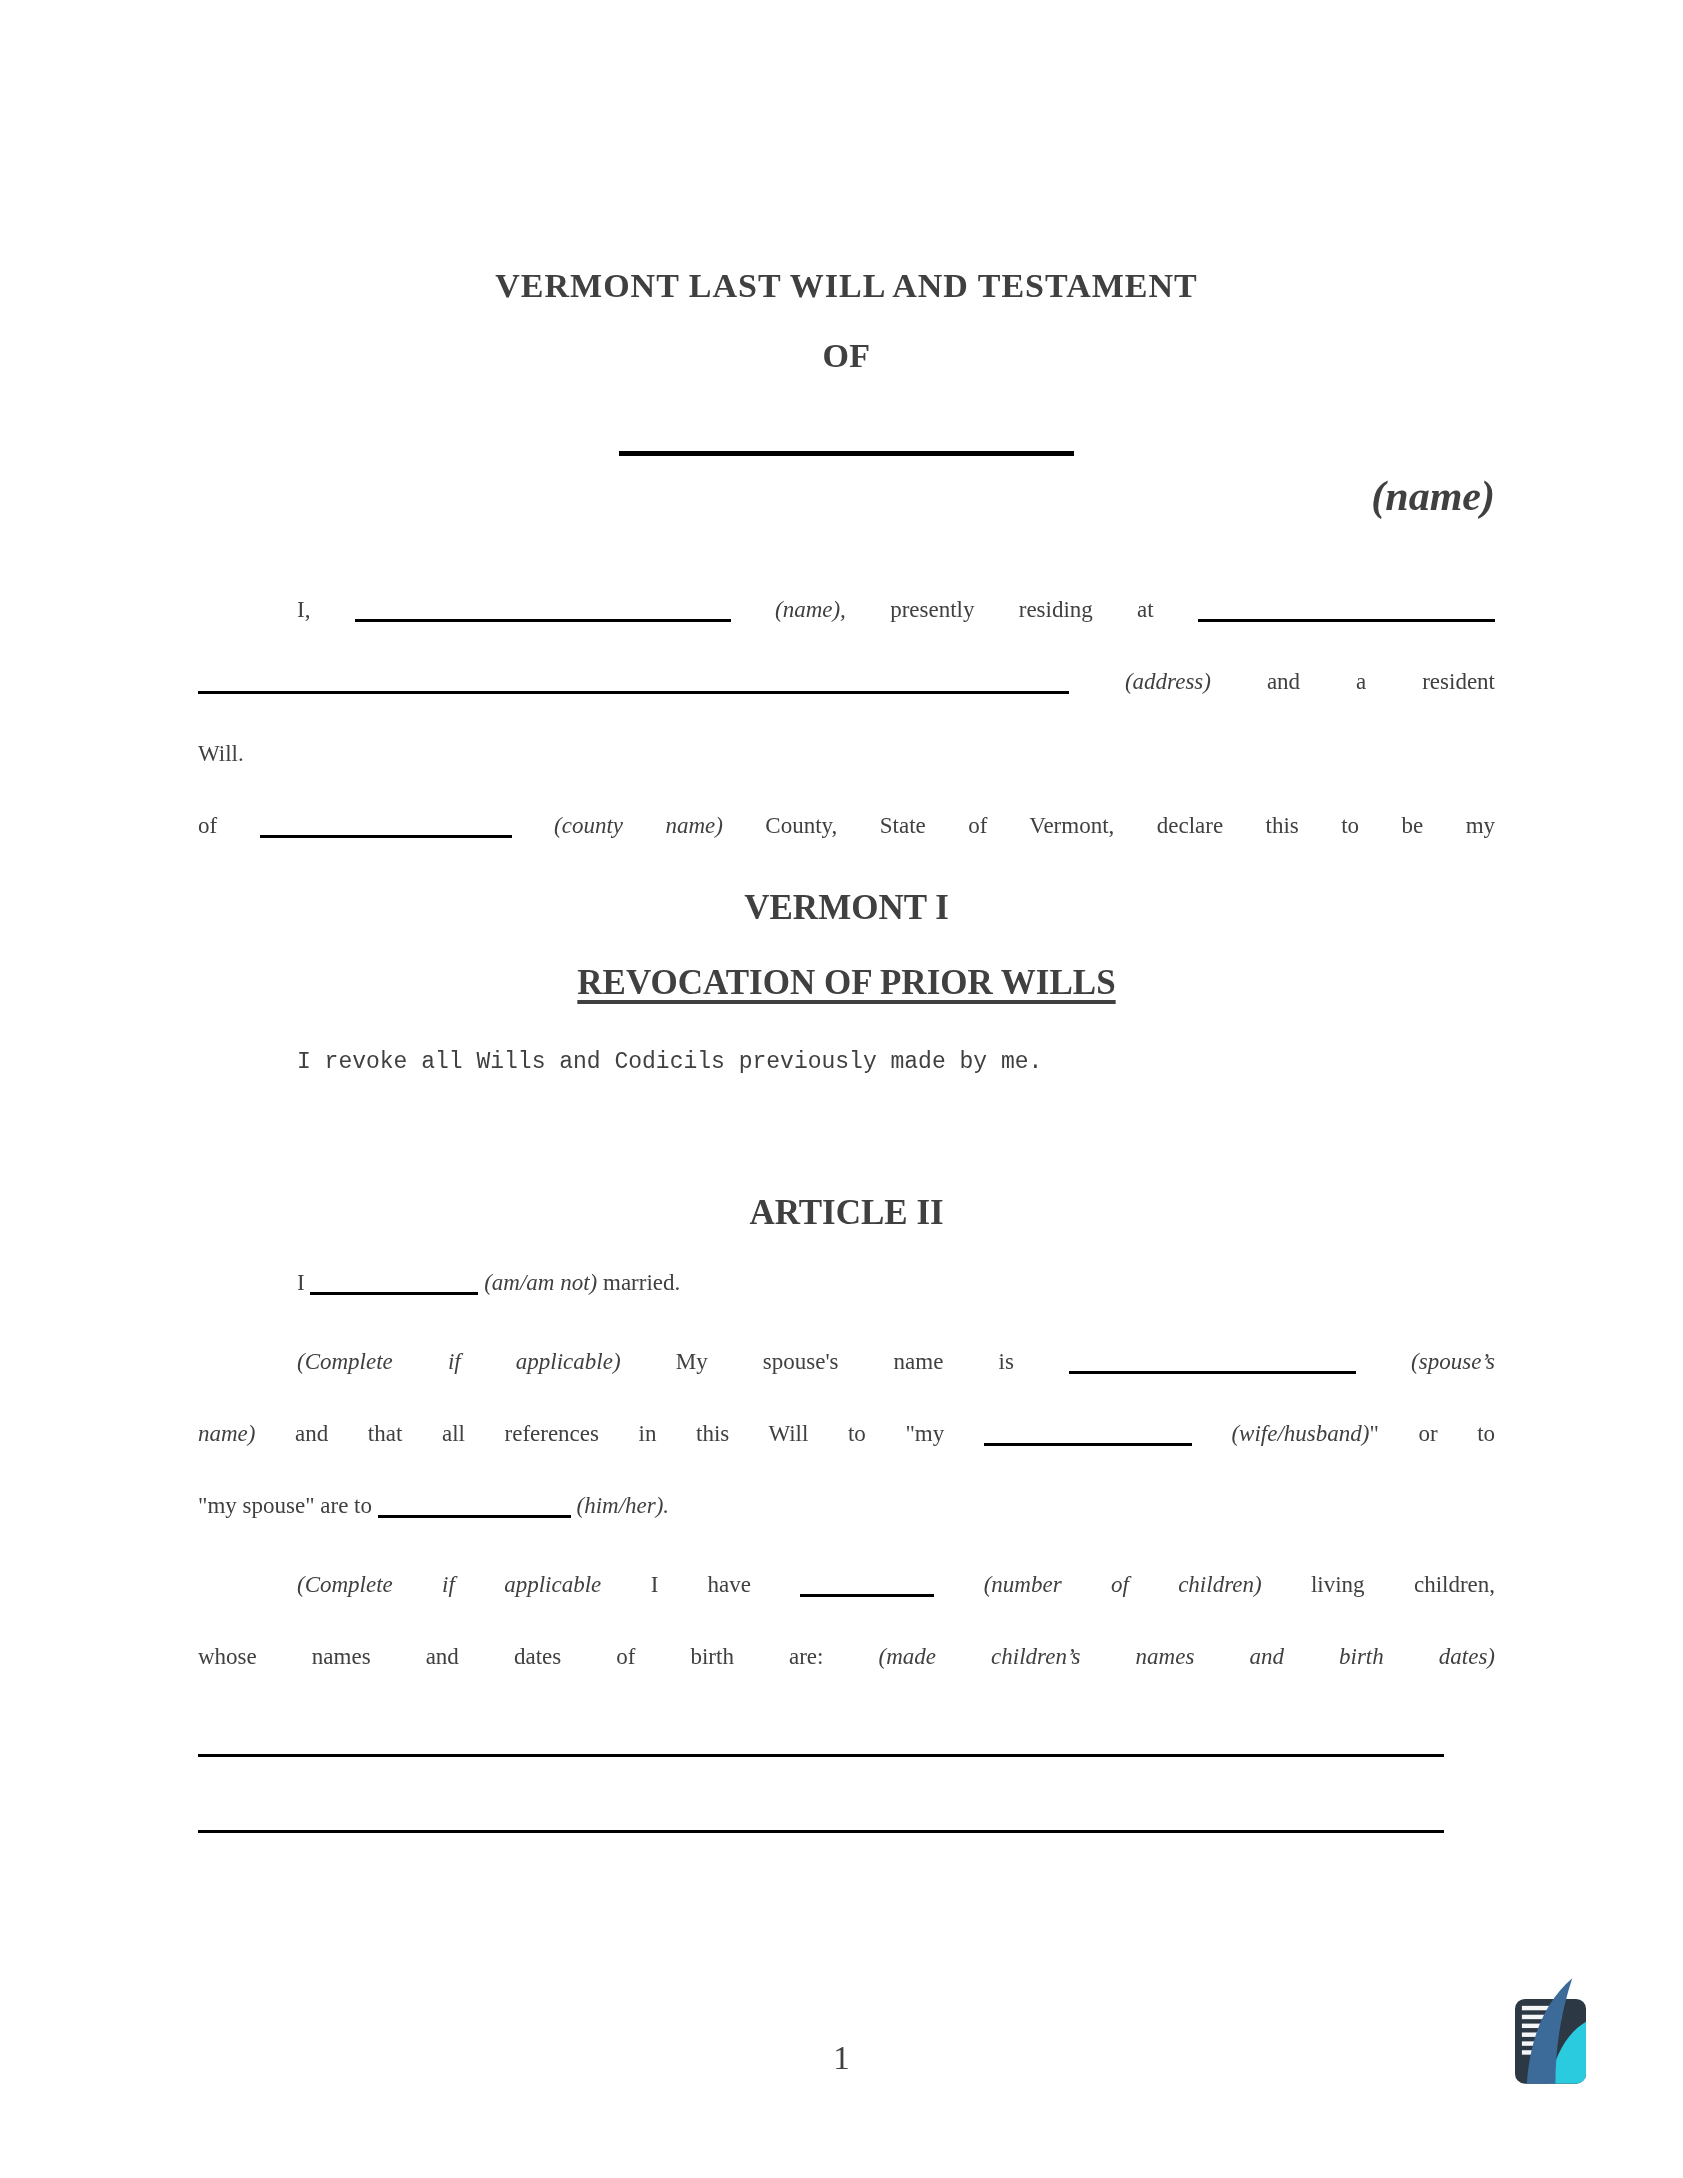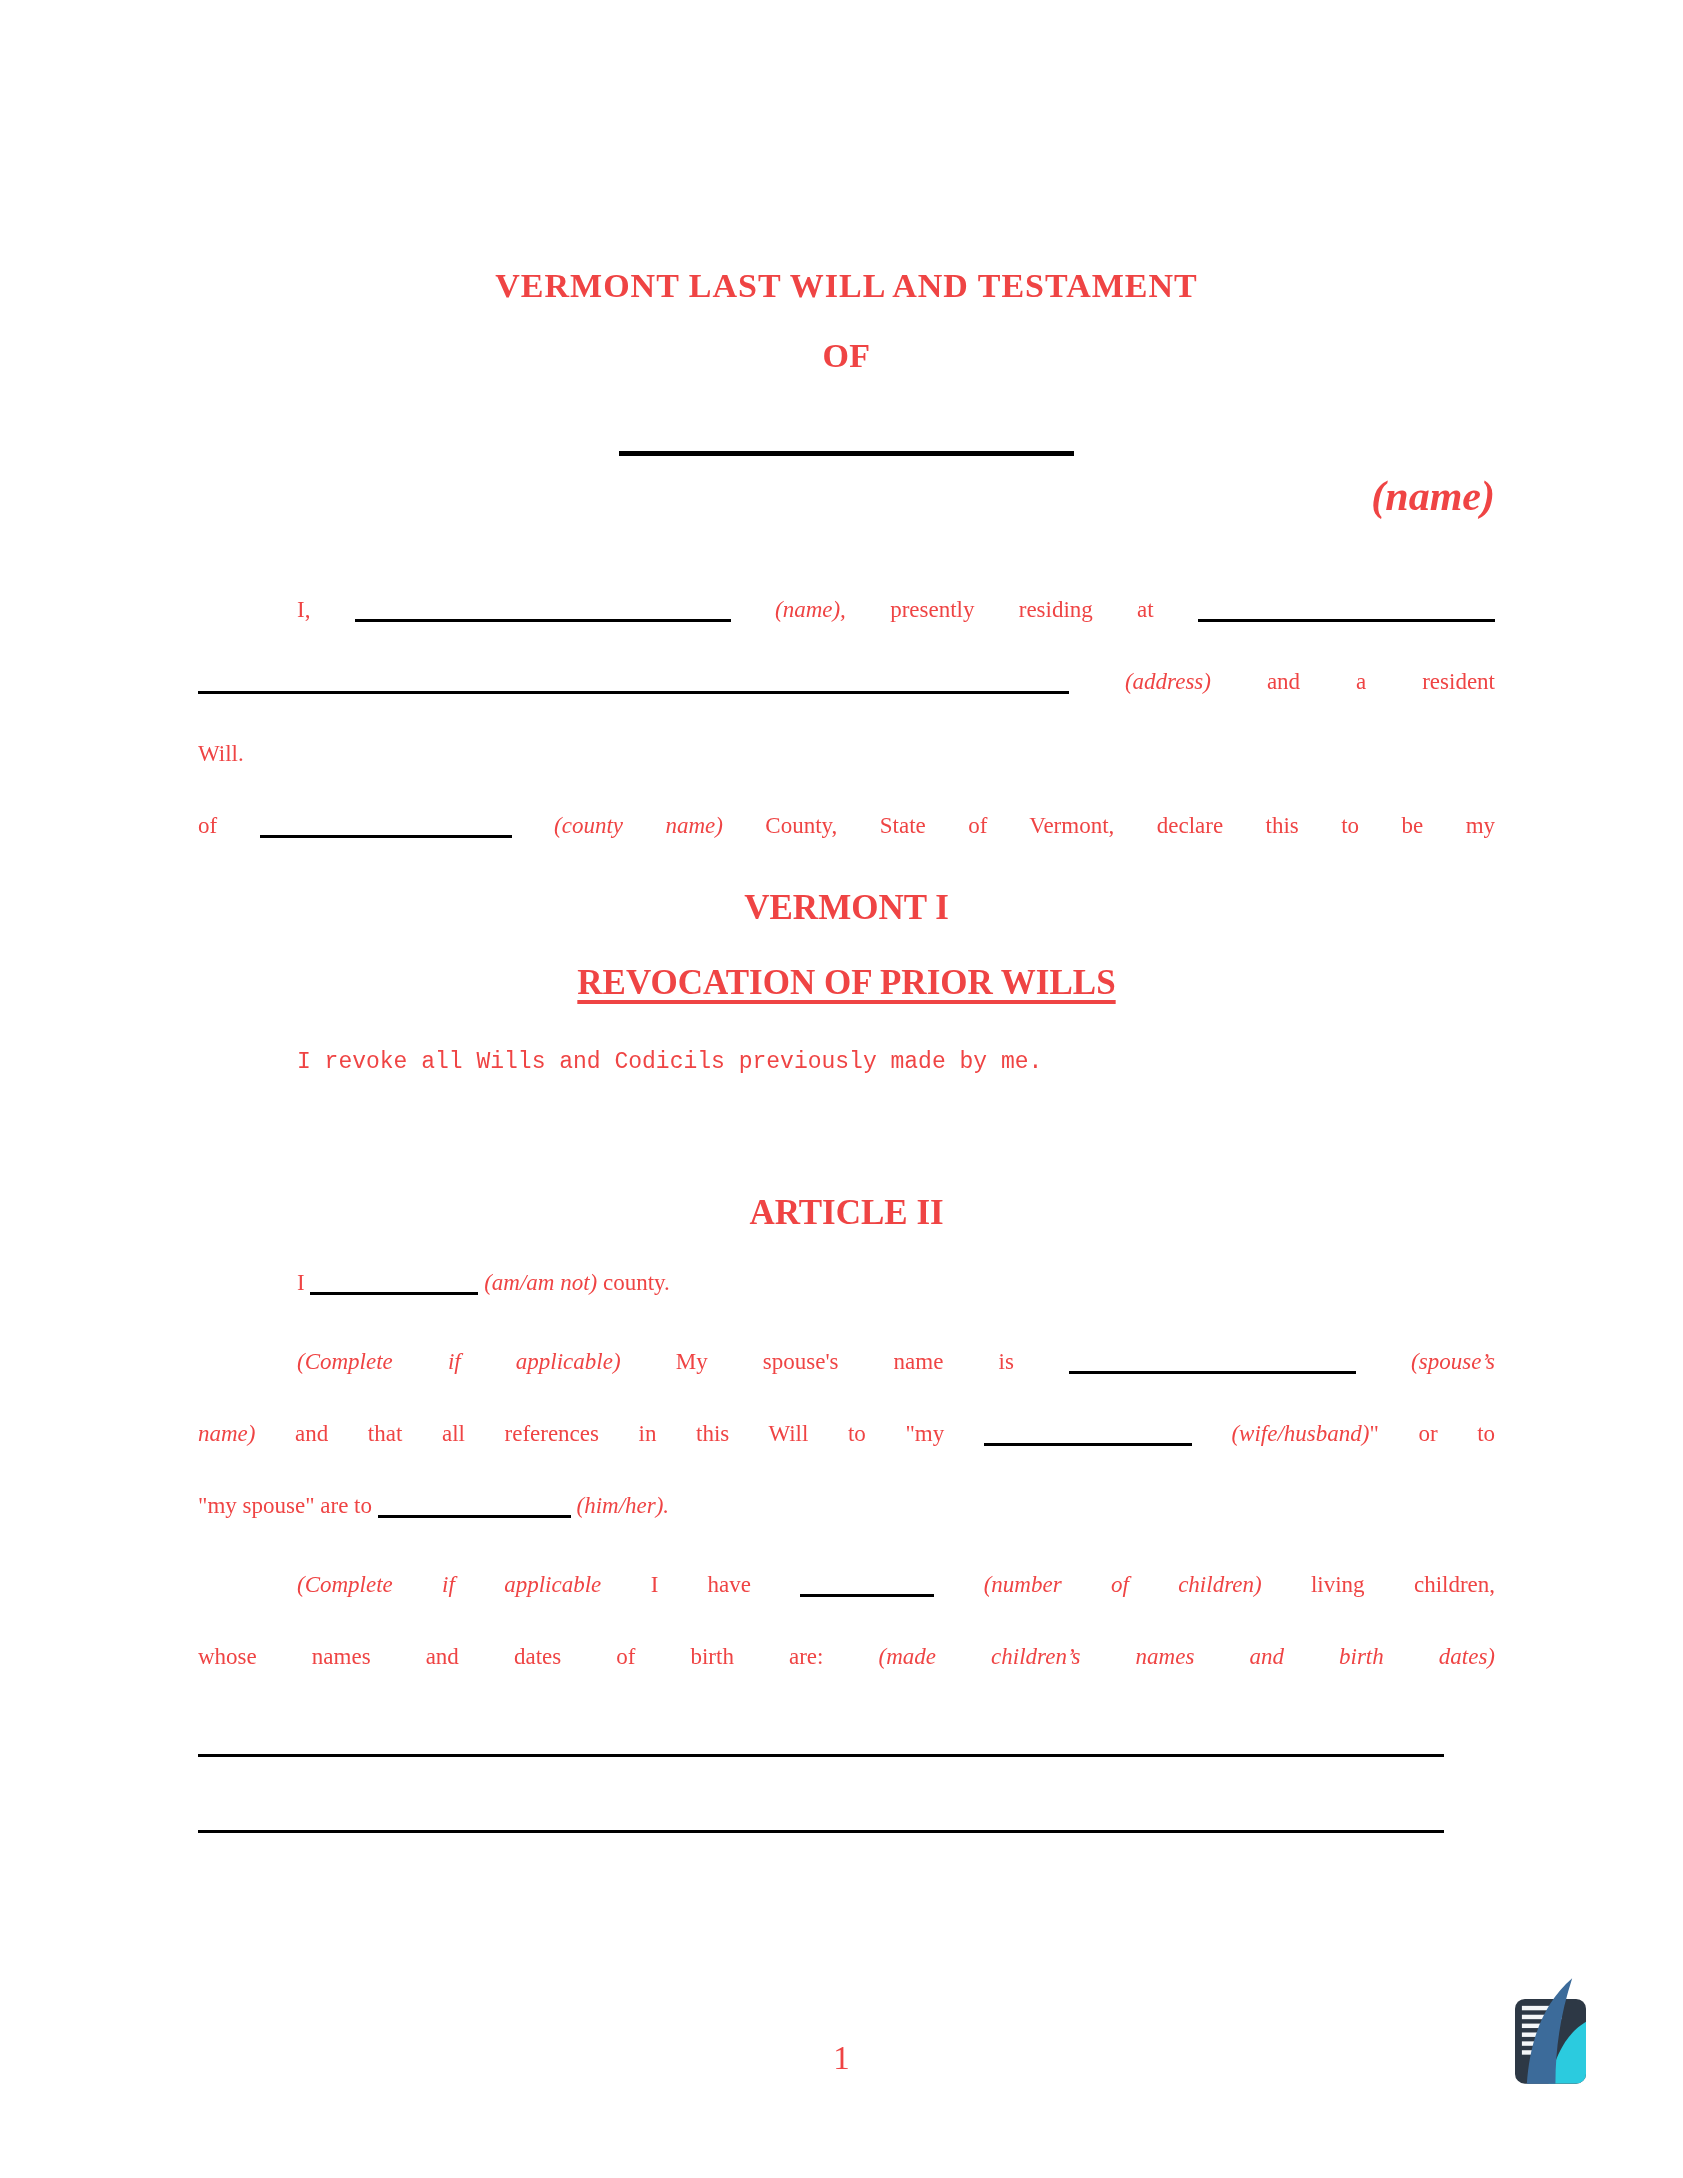--- a/index.html
+++ b/index.html
@@ -2,21 +2,21 @@
 <html><head>
 <meta charset="utf-8">
 <style>
   html,body{margin:0;padding:0;background:#ffffff;}
   .page{
     position:relative;
     width:1683px;
     height:2178px;
     background:#ffffff;
     font-family:"Liberation Serif","DejaVu Serif",serif;
-    color:#ef4444;
+    color:#404040;
     overflow:hidden;
   }
   .content{
     position:absolute;
     left:198px;
     top:0;
     width:1297px;
   }
   .doc-title{
     font-weight:bold;
@@ -151,21 +151,21 @@
     <div class="line left indent m-irev">
       <span>I revoke all Wills and Codicils previously made by me.</span>
     </div>
 
     <div class="h m-art2">ARTICLE II</div>
 
     <div class="line left indent m-married">
       <span>I</span>
       <span class="blank w170"></span>
       <span class="it">(am/am not)</span>
-      <span>county.</span>
+      <span>married.</span>
     </div>
 
     <div>
       <div class="line just indent m-sp">
         <span class="it">(Complete if applicable)</span>
         <span>My spouse's name is</span>
         <span class="blank w290"></span>
         <span class="it">(spouse’s</span>
       </div>
       <div class="line just">

